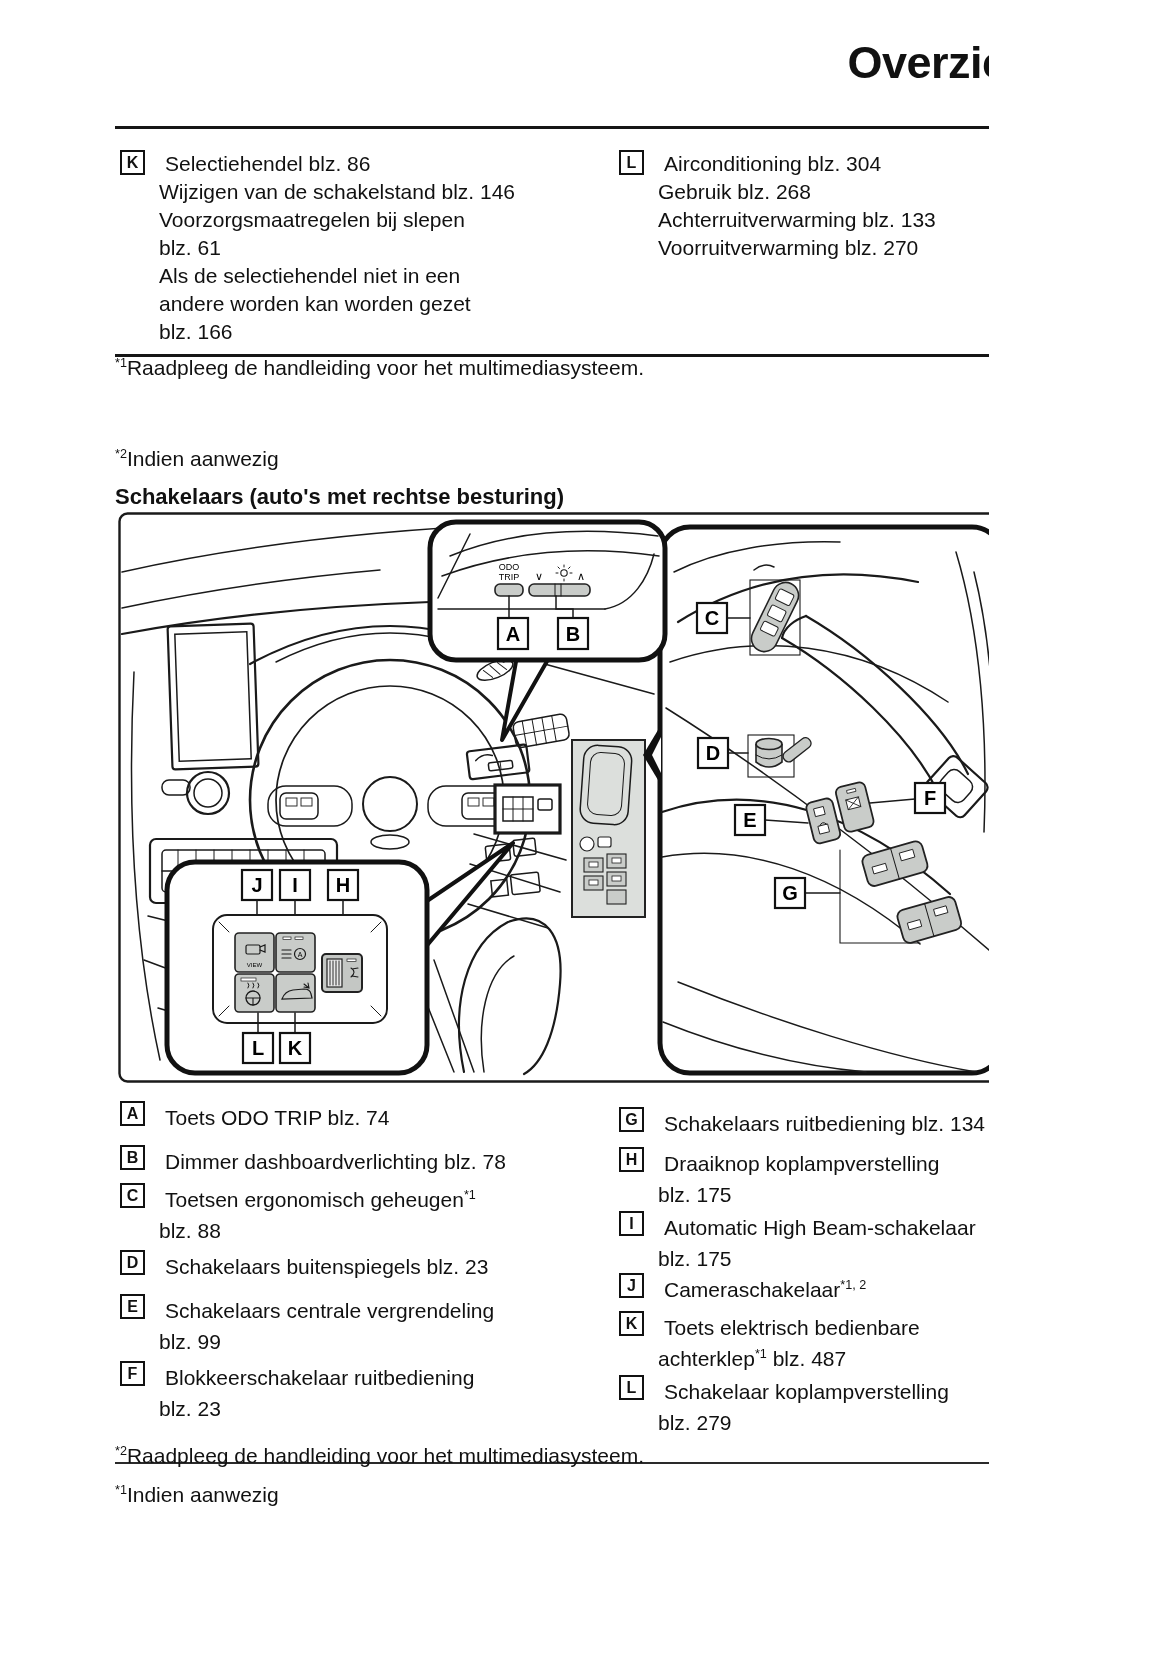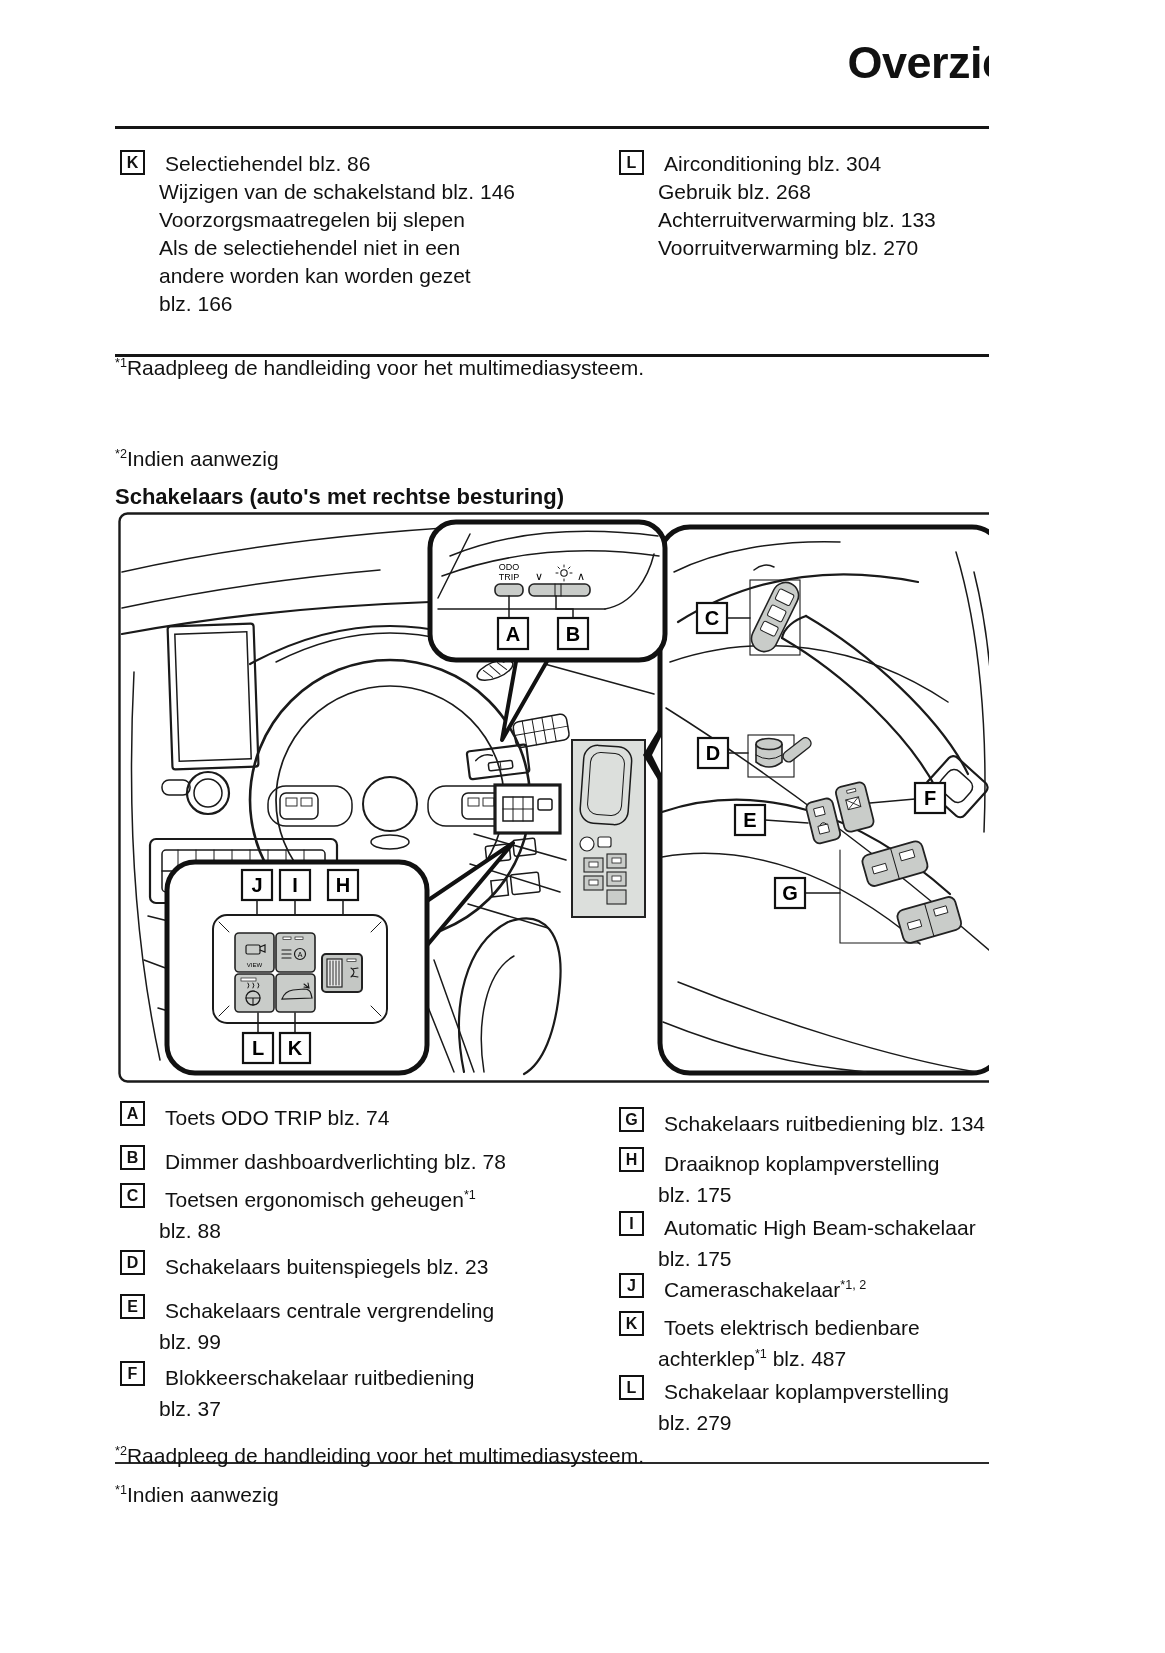--- a/index.html
+++ b/index.html
@@ -38,20 +38,21 @@
   <div class="abs title" style="left:648px;top:37px;">Overzicht</div>
 
   <div class="abs rule" style="left:115px;top:126px;width:933px;"></div>
 
   <div class="item txt" style="left:120px;top:150px;">
     <div class="l1"><span class="lbox">
           <span>K</span>
         </span><span>Selectiehendel blz. 86</span></div>
     <div class="cont">Wijzigen van de schakelstand blz. 146</div>
     <div class="cont">Voorzorgsmaatregelen bij slepen</div>
+    <div class="cont">blz. 61</div>
     <div class="cont">Als de selectiehendel niet in een</div>
     <div class="cont">andere worden kan worden gezet</div>
     <div class="cont">blz. 166</div>
   </div>
 
   <div class="item txt" style="left:619px;top:150px;">
     <div class="l1"><span class="lbox">
           <span>L</span>
         </span><span>Airconditioning blz. 304</span></div>
     <div class="cont">Gebruik blz. 268</div>
@@ -413,21 +414,21 @@
   <div class="lrow" style="left:120px;top:1293px;">
     <div class="l1"><span class="lbox">
           <span>E</span>
         </span><span>Schakelaars centrale vergrendeling</span><sup></sup><span></span></div>
     <div class="l2"><span>blz. 99</span><sup></sup><span></span></div>
   </div>
   <div class="lrow" style="left:120px;top:1360px;">
     <div class="l1"><span class="lbox">
           <span>F</span>
         </span><span>Blokkeerschakelaar ruitbediening</span><sup></sup><span></span></div>
-    <div class="l2"><span>blz. 37</span><sup></sup><span></span></div>
+    <div class="l2"><span>blz. 23</span><sup></sup><span></span></div>
   </div>
 
   <div class="lrow" style="left:619px;top:1106px;">
     <div class="l1"><span class="lbox">
           <span>G</span>
         </span><span>Schakelaars ruitbediening blz. 134</span><sup></sup><span></span></div>
     <div class="l2"><span></span><sup></sup><span></span></div>
   </div>
   <div class="lrow" style="left:619px;top:1146px;">
     <div class="l1"><span class="lbox">

